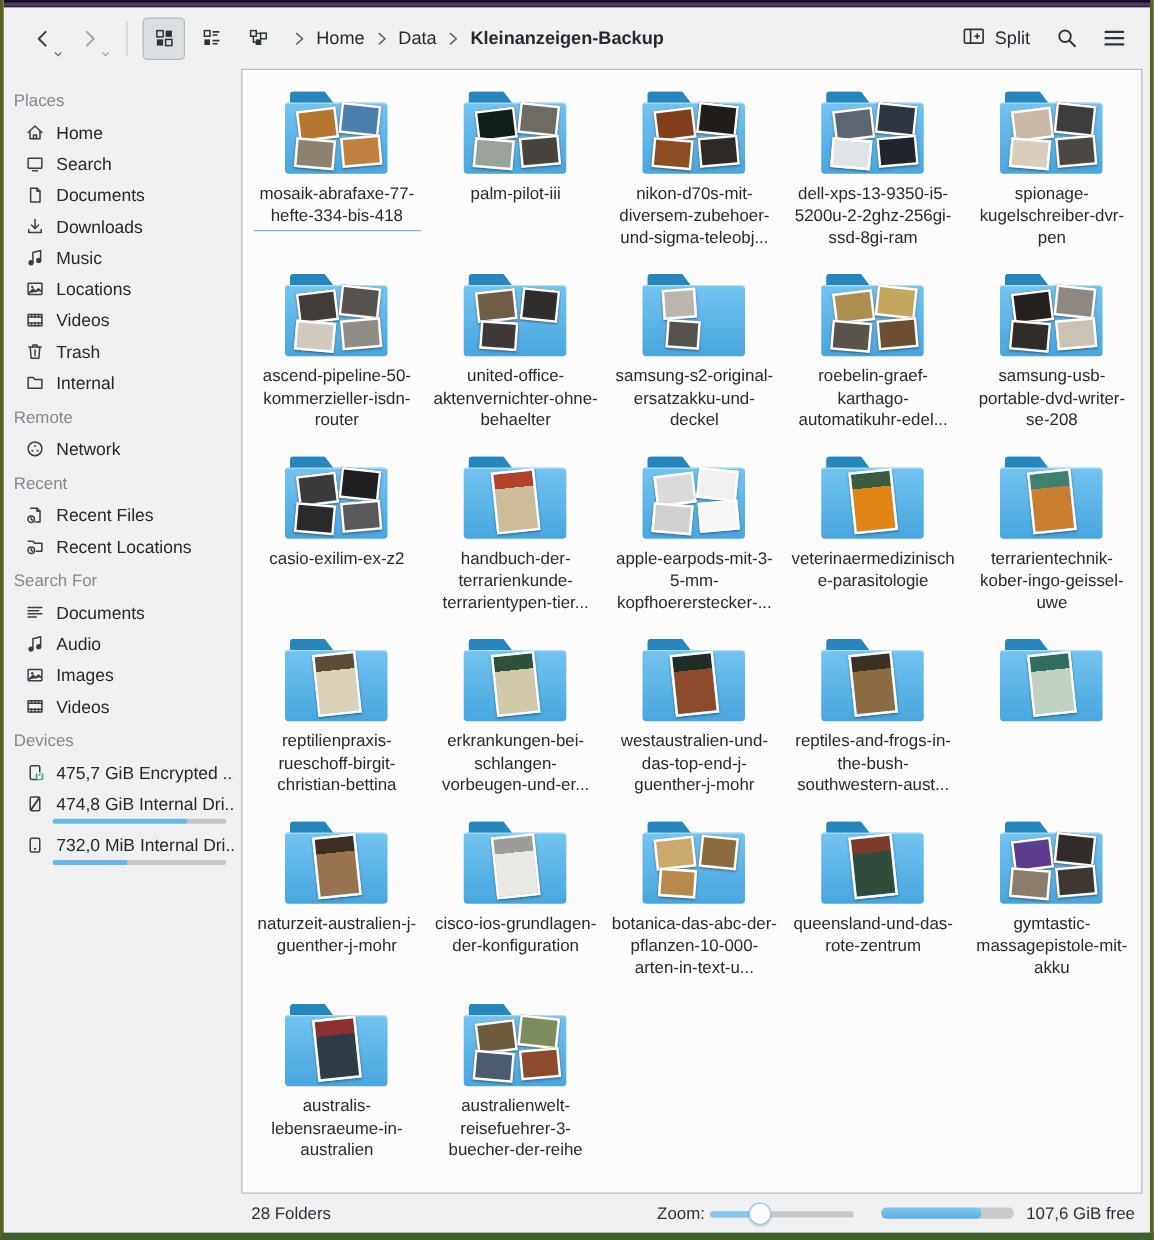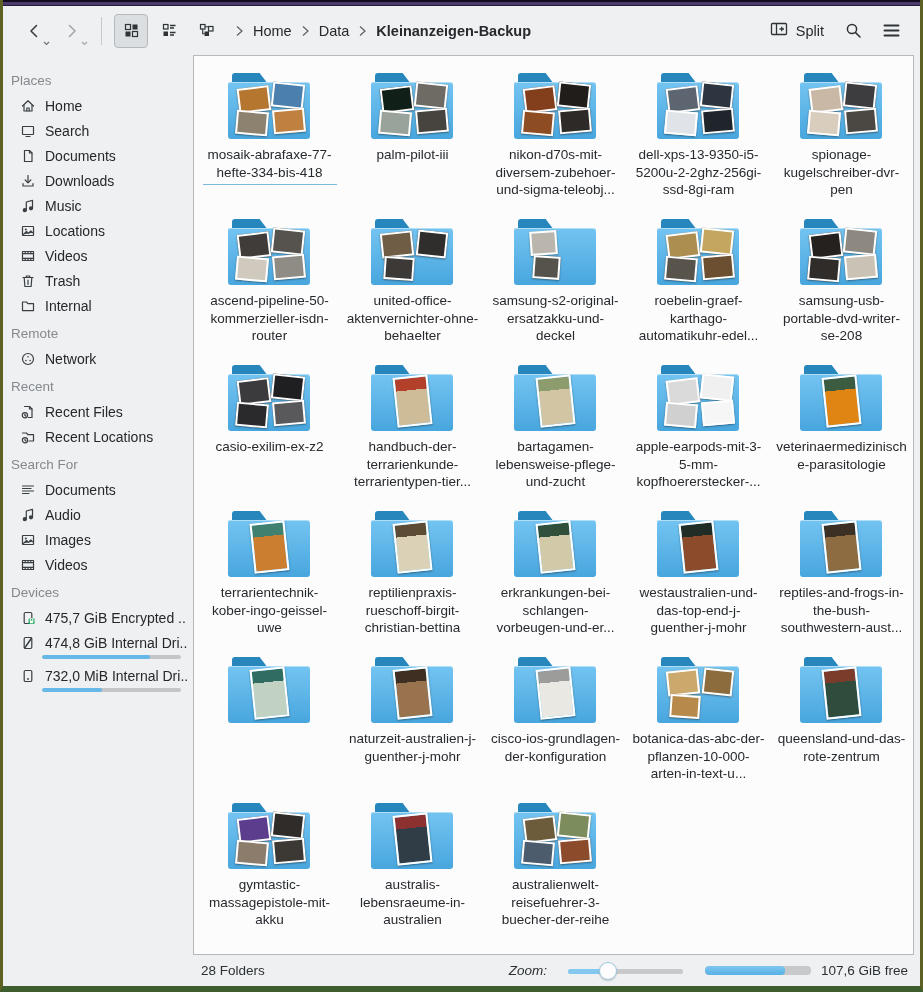--- a/index.html
+++ b/index.html
@@ -55,21 +55,21 @@
            background:linear-gradient(180deg,#73c4f1 0%, #48a6de 100%);
            box-shadow:inset 0 1px 0 rgba(255,255,255,.45); }
   .thumb { position:absolute; border:2px solid #fff; box-shadow:0 1px 2px rgba(0,0,0,.4); }
   .flabel-wrap { width:134px; text-align:center; }
   .flabel { font-size:13.5px; line-height:17.5px; color:#26292d; word-wrap:break-word; }
   .flabel-wrap.focused { border-bottom:1px solid #7cb9de; padding-bottom:3px; }
 
   
   .statusbar { height:31px; flex:none; display:flex; align-items:center; padding:0 6px 0 8px; font-size:13.5px; color:#2b3034; background:#eef0f1; }
   .statusbar .spacer { flex:1; }
-  .zoom-label { margin-right:21px;font-style:italic; }
+  .zoom-label { margin-right:4px; }
   .zoom-slider { position:relative; width:115px; height:18px; margin-right:22px; }
   .zoom-track { position:absolute; top:7px; left:0; right:0; height:5px; border-radius:3px; background:#c7c9ca; }
   .zoom-fill { position:absolute; top:7px; left:0; height:5px; border-radius:3px; background:#85c8ef; }
   .zoom-handle { position:absolute; top:0; width:18px; height:18px; border-radius:50%; background:#fdfdfd; border:1px solid #9ec9e4; box-shadow:0 1px 2px rgba(0,0,0,.2); }
   .cap-bar { width:106px; height:9px; border-radius:4px; background:#c7c9ca; overflow:hidden; margin-right:10px; }
   .cap-fill { height:100%; background:linear-gradient(180deg,#7ec6ef,#58b1e5); border-radius:4px; }
 </style>
 </head>
 <body>
 
@@ -521,30 +521,20 @@
               </div>
             </div>
             <div class="cell">
               <div class="ficon">
                 <div class="ftab"></div>
                 <div class="fbody"></div>
                 <div class="thumb" style="left: 24px; top: 11px; width: 35px; height: 50px; transform: rotate(-6deg); background: linear-gradient(rgb(179, 64, 42) 0%, rgb(179, 64, 42) 26%, rgb(205, 188, 151) 26%, rgb(205, 188, 151) 100%);"></div>
               </div>
               <div class="flabel-wrap">
                 <div class="flabel">handbuch-der-terrarienkunde-terrarientypen-tier...</div>
-              </div>
-            </div>
-            <div class="cell">
-              <div class="ficon">
-                <div class="ftab"></div>
-                <div class="fbody"></div>
-                <div class="thumb" style="left: 24px; top: 11px; width: 35px; height: 50px; transform: rotate(-6deg); background: linear-gradient(rgb(141, 156, 108) 0%, rgb(141, 156, 108) 26%, rgb(209, 197, 164) 26%, rgb(209, 197, 164) 100%);"></div>
-              </div>
-              <div class="flabel-wrap">
-                <div class="flabel">bartagamen-lebensweise-pflege-und-zucht</div>
               </div>
             </div>
             <div class="cell">
               <div class="ficon">
                 <div class="ftab"></div>
                 <div class="fbody"></div>
                 <div class="thumb" style="left: 10px; top: 14px; width: 32px; height: 25px; transform: rotate(-7deg); background: rgb(218, 218, 218);"></div>
                 <div class="thumb" style="left: 44px; top: 10px; width: 32px; height: 25px; transform: rotate(6deg); background: rgb(240, 240, 240);"></div>
                 <div class="thumb" style="left: 8px; top: 38px; width: 32px; height: 24px; transform: rotate(5deg); background: rgb(208, 208, 208);"></div>
                 <div class="thumb" style="left: 45px; top: 36px; width: 32px; height: 24px; transform: rotate(-5deg); background: rgb(246, 246, 246);"></div>

